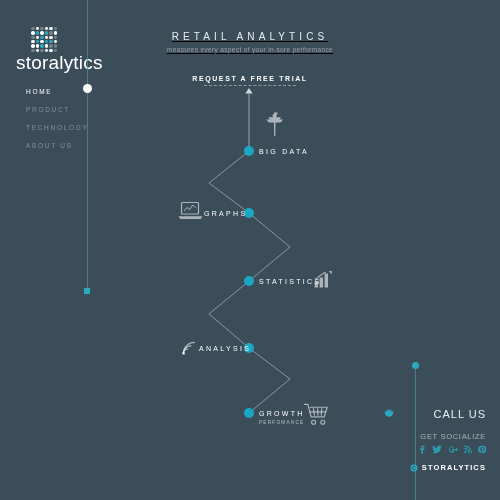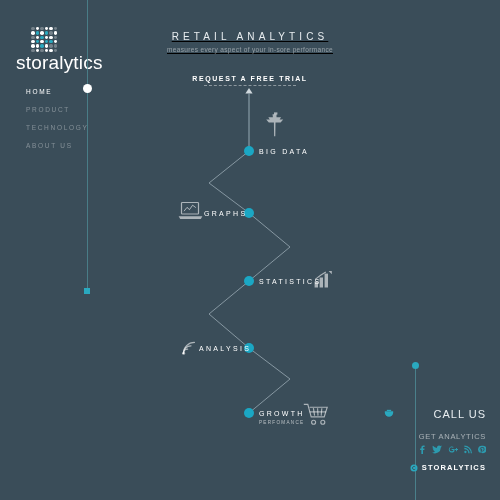--- a/index.html
+++ b/index.html
@@ -353,21 +353,21 @@
 
   <div id="call-us">
     <svg width="10" height="10" viewBox="0 0 12 12">
       <path d="M1 2.6 h10 v1.8 a5 5 0 0 1 -10 0 z" fill="#2aa9bf"></path>
       <rect x="3.4" y="1" width="5.2" height="1.4" fill="#2aa9bf"></rect>
     </svg>
     <span id="call-us-label">CALL US</span>
   </div>
 
   <div id="socialize">
-    <div id="socialize-label">GET ANALYTICS</div>
+    <div id="socialize-label">GET SOCIALIZE</div>
     <div id="social-icons">
       <svg class="social-ico" width="8" height="9" viewBox="0 0 8 9">
         <path d="M5.0 9 V5.1 H6.3 L6.5 3.6 H5.0 V2.7 c0 -0.45 0.12 -0.75 0.76 -0.75 H6.6 V0.6 C6.4 0.57 5.92 0.5 5.35 0.5 c -1.18 0 -1.99 0.73 -1.99 2.06 V3.6 H2.1 V5.1 H3.36 V9 z" fill="currentColor"></path>
       </svg>
       <svg class="social-ico" width="10" height="9" viewBox="0 0 10 9">
         <path d="M10 1.4 a4 4 0 0 1 -1.15 0.32 A2 2 0 0 0 9.73 0.6 a4 4 0 0 1 -1.27 0.49 A2 2 0 0 0 5.05 2.9 a5.7 5.7 0 0 1 -4.13 -2.1 a2 2 0 0 0 0.62 2.67 a2 2 0 0 1 -0.9 -0.25 a2 2 0 0 0 1.6 1.96 a2 2 0 0 1 -0.9 0.03 a2 2 0 0 0 1.87 1.39 A4 4 0 0 1 0 7.47 a5.7 5.7 0 0 0 8.78 -5.06 A4 4 0 0 0 10 1.4 z" fill="currentColor"></path>
       </svg>
       <svg class="social-ico" width="10" height="9" viewBox="0 0 10 9">
         <path d="M3.6 3.9 v1.1 h1.8 c -0.1 0.8 -0.85 1.35 -1.8 1.35 a2 2 0 1 1 0 -4 a1.9 1.9 0 0 1 1.3 0.5 l0.85 -0.85 A3.1 3.1 0 1 0 3.6 7.6 a2.9 2.9 0 0 0 2.95 -3.1 a3 3 0 0 0 -0.05 -0.6 z" fill="currentColor"></path>
         <path d="M8.0 2.9 h0.9 v1.2 h1.2 v0.9 h-1.2 v1.2 h-0.9 v-1.2 h-1.2 v-0.9 h1.2 z" fill="currentColor"></path>

